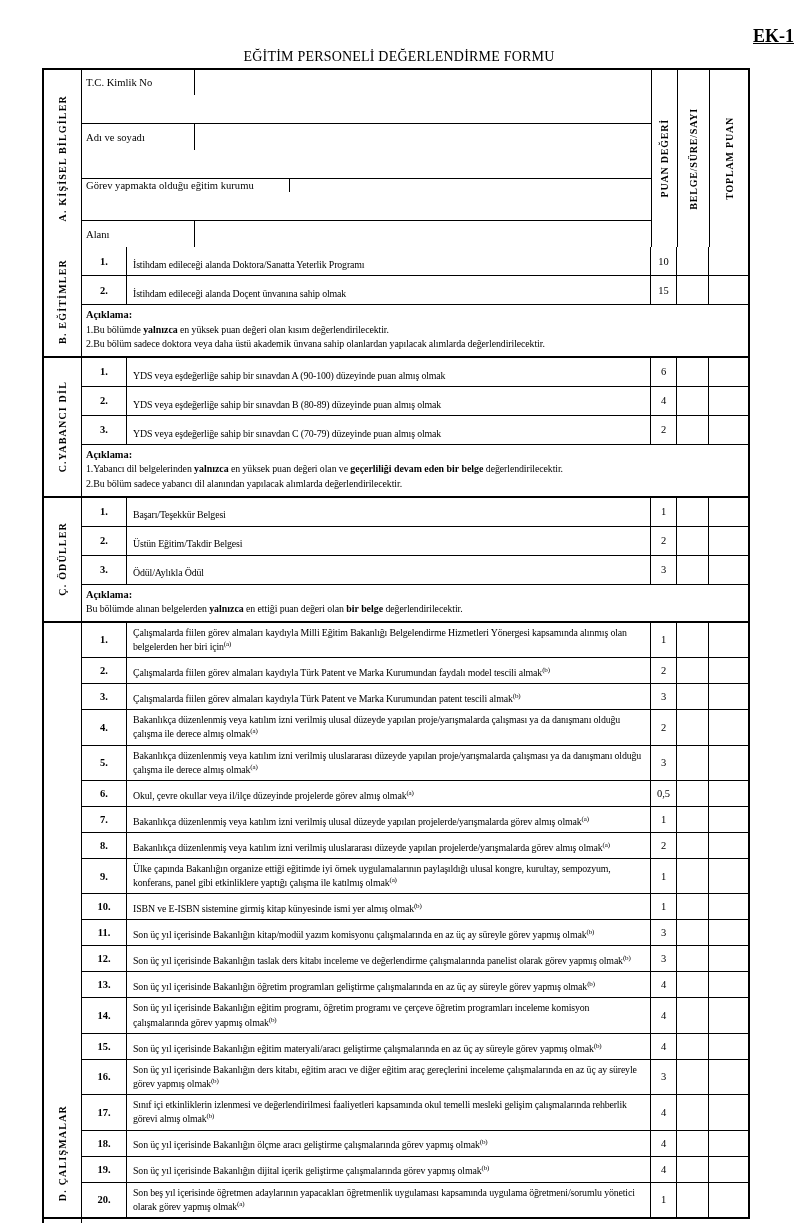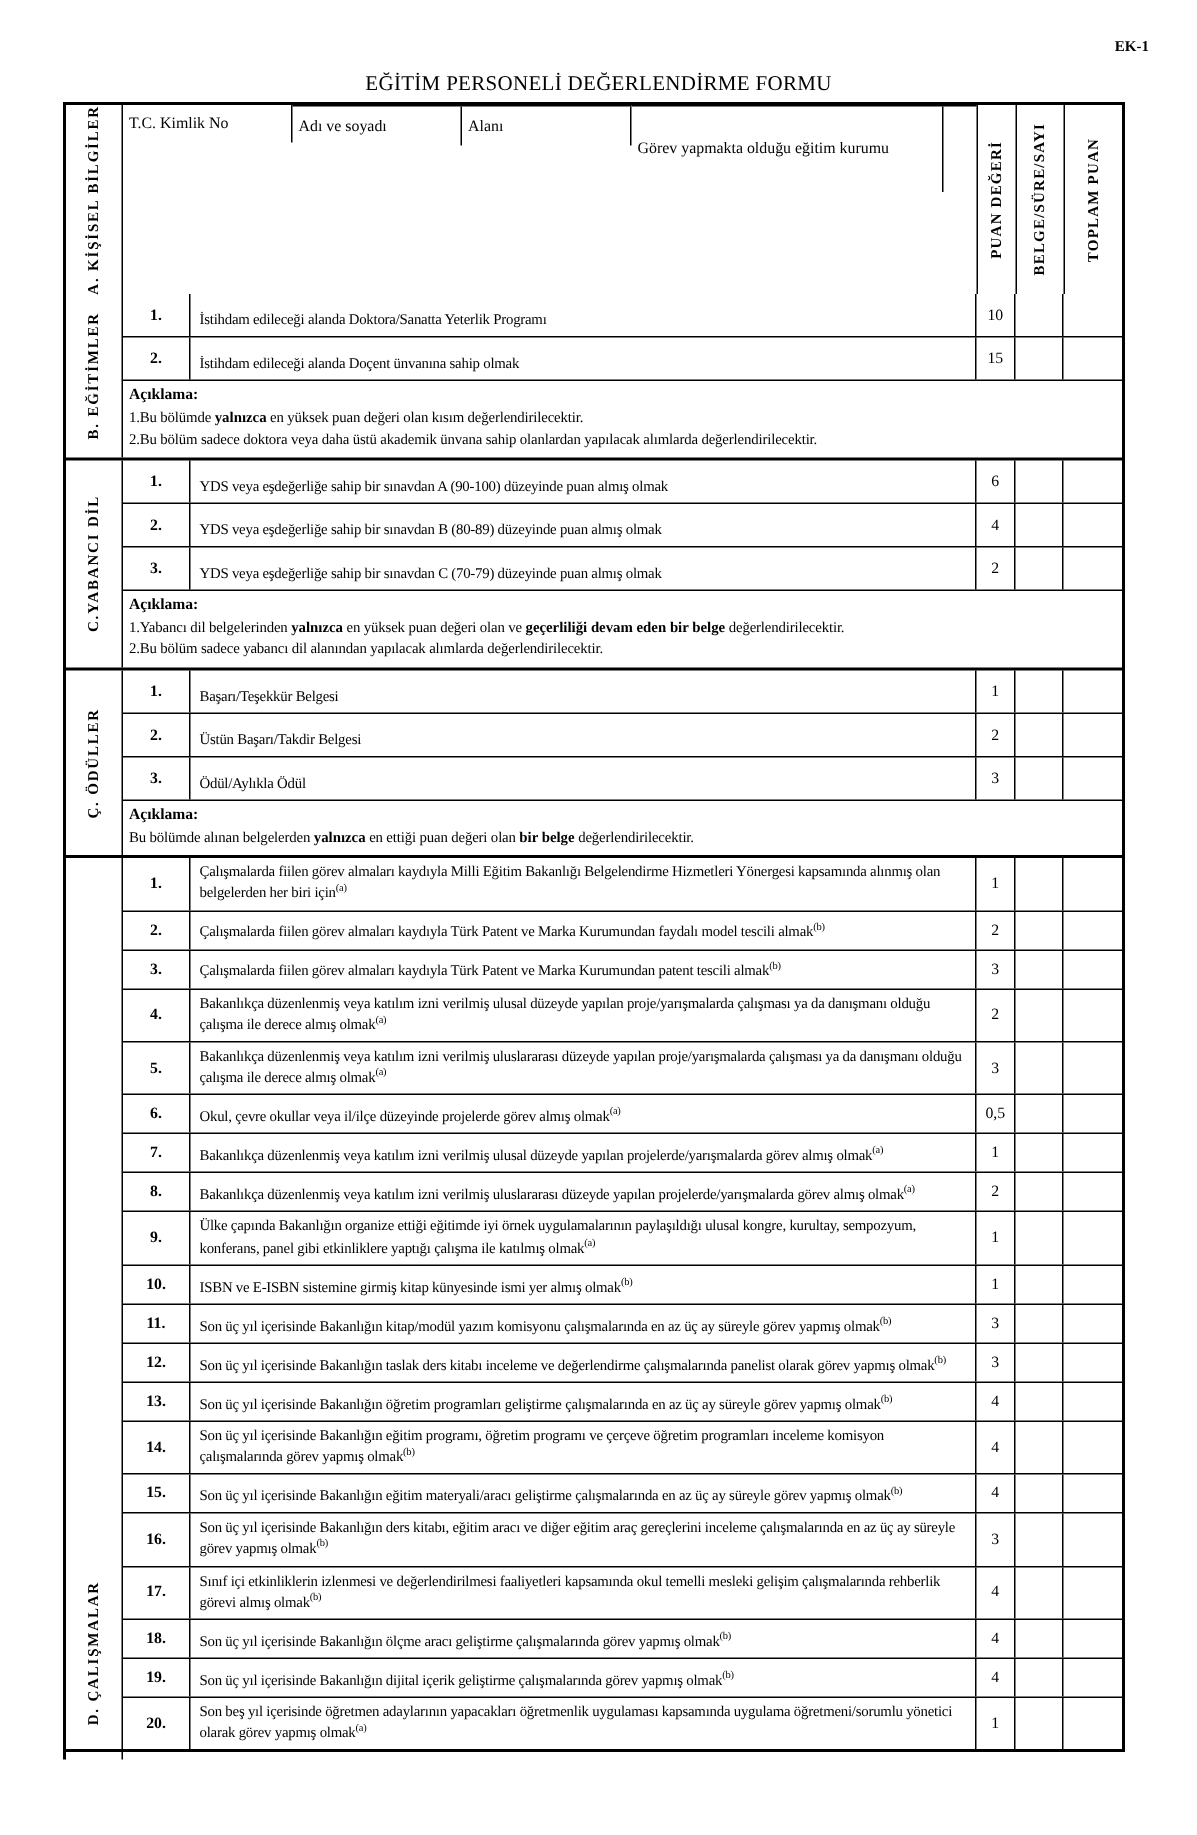--- a/index.html
+++ b/index.html
@@ -1,32 +1,32 @@
 <!DOCTYPE html>
 <html><head>
 <meta charset="utf-8">
 <style>
   html,body{margin:0;padding:0;background:#e8e8e8;}
   .page{position:relative;width:798px;height:1223px;background:#fff;color:#000;
         font-family:"Liberation Serif","DejaVu Serif",serif;overflow:hidden;}
-  .ek{position:absolute;top:26px;right:32px;font-weight:bold;font-size:10px;}
+  .ek{position:absolute;top:26px;right:4px;font-weight:bold;font-size:18px;text-decoration:underline;}
   .title{position:absolute;top:49px;left:0;width:100%;text-align:center;
          font-weight:normal;font-size:14px;letter-spacing:.2px;}
   .ftable{position:absolute;left:42px;top:68px;width:704px;border:2px solid #000;box-sizing:content-box;}
   .section{display:flex;}
   .section + .section{border-top:2px solid #000;}
   .side{width:38px;min-width:38px;border-right:1px solid #000;display:flex;
         justify-content:center;align-items:center;box-sizing:border-box;}
   .side.bottom{align-items:flex-end;padding-bottom:16px;}
   .side span{writing-mode:vertical-rl;transform:rotate(180deg);font-weight:bold;
              font-size:10px;letter-spacing:1.2px;white-space:nowrap;}
   .sec-body{flex:1;display:flex;flex-direction:column;min-width:0;}
   
   .a-body{flex:1;display:flex;}
-  .a-fields{flex:1;display:flex;flex-direction:row;min-width:0;}
+  .a-fields{flex:1;display:flex;flex-direction:column;min-width:0;gap:28px;}
   .a-row{display:flex;box-sizing:border-box;}
   .a-row + .a-row{border-top:1px solid #000;}
   .a-label{border-right:1px solid #000;box-sizing:border-box;display:flex;
            align-items:center;padding:1px 4px;font-size:10.6px;}
   .a-value{flex:1;}
   .hdr{display:flex;justify-content:center;align-items:center;border-left:1px solid #000;box-sizing:border-box;}
   .hdr span{writing-mode:vertical-rl;transform:rotate(180deg);font-weight:bold;
             font-size:10px;letter-spacing:.8px;white-space:nowrap;}
   
   .sec-rows{display:flex;flex-direction:column;}
@@ -67,26 +67,26 @@
       <div class="a-body">
         <div class="a-fields" id="a-fields">
             <div class="a-row" style="height: 25px;">
               <div class="a-label" style="width: 113px;">T.C. Kimlik No</div>
               <div class="a-value"></div>
             </div>
             <div class="a-row" style="height: 27px;">
               <div class="a-label" style="width: 113px;">Adı ve soyadı</div>
               <div class="a-value"></div>
             </div>
+            <div class="a-row" style="height: 58px; flex: 1 1 0%;">
+              <div class="a-label" style="width: 208px;">Görev yapmakta olduğu eğitim kurumu</div>
+              <div class="a-value"></div>
+            </div>
             <div class="a-row" style="height: 27px;">
               <div class="a-label" style="width: 113px;">Alanı</div>
-              <div class="a-value"></div>
-            </div>
-            <div class="a-row" style="height: 58px; flex: 1 1 0%;">
-              <div class="a-label" style="width: 208px;">Görev yapmakta olduğu eğitim kurumu</div>
               <div class="a-value"></div>
             </div>
           </div>
         <div id="score-headers" style="display:flex">
             <div class="hdr w-puan">
               <span>PUAN DEĞERİ</span>
             </div>
             <div class="hdr w-belge">
               <span>BELGE/SÜRE/SAYI</span>
             </div>
@@ -174,21 +174,21 @@
               <div class="desc">
                 <span>Başarı/Teşekkür Belgesi</span>
               </div>
               <div class="c-puan">1</div>
               <div class="c-belge"></div>
               <div class="c-toplam"></div>
             </div>
             <div class="irow tall">
               <div class="num">2.</div>
               <div class="desc">
-                <span>Üstün Başarı/Takdir Belgesi</span>
+                <span>Üstün Eğitim/Takdir Belgesi</span>
               </div>
               <div class="c-puan">2</div>
               <div class="c-belge"></div>
               <div class="c-toplam"></div>
             </div>
             <div class="irow tall">
               <div class="num">3.</div>
               <div class="desc">
                 <span>Ödül/Aylıkla Ödül</span>
               </div>

